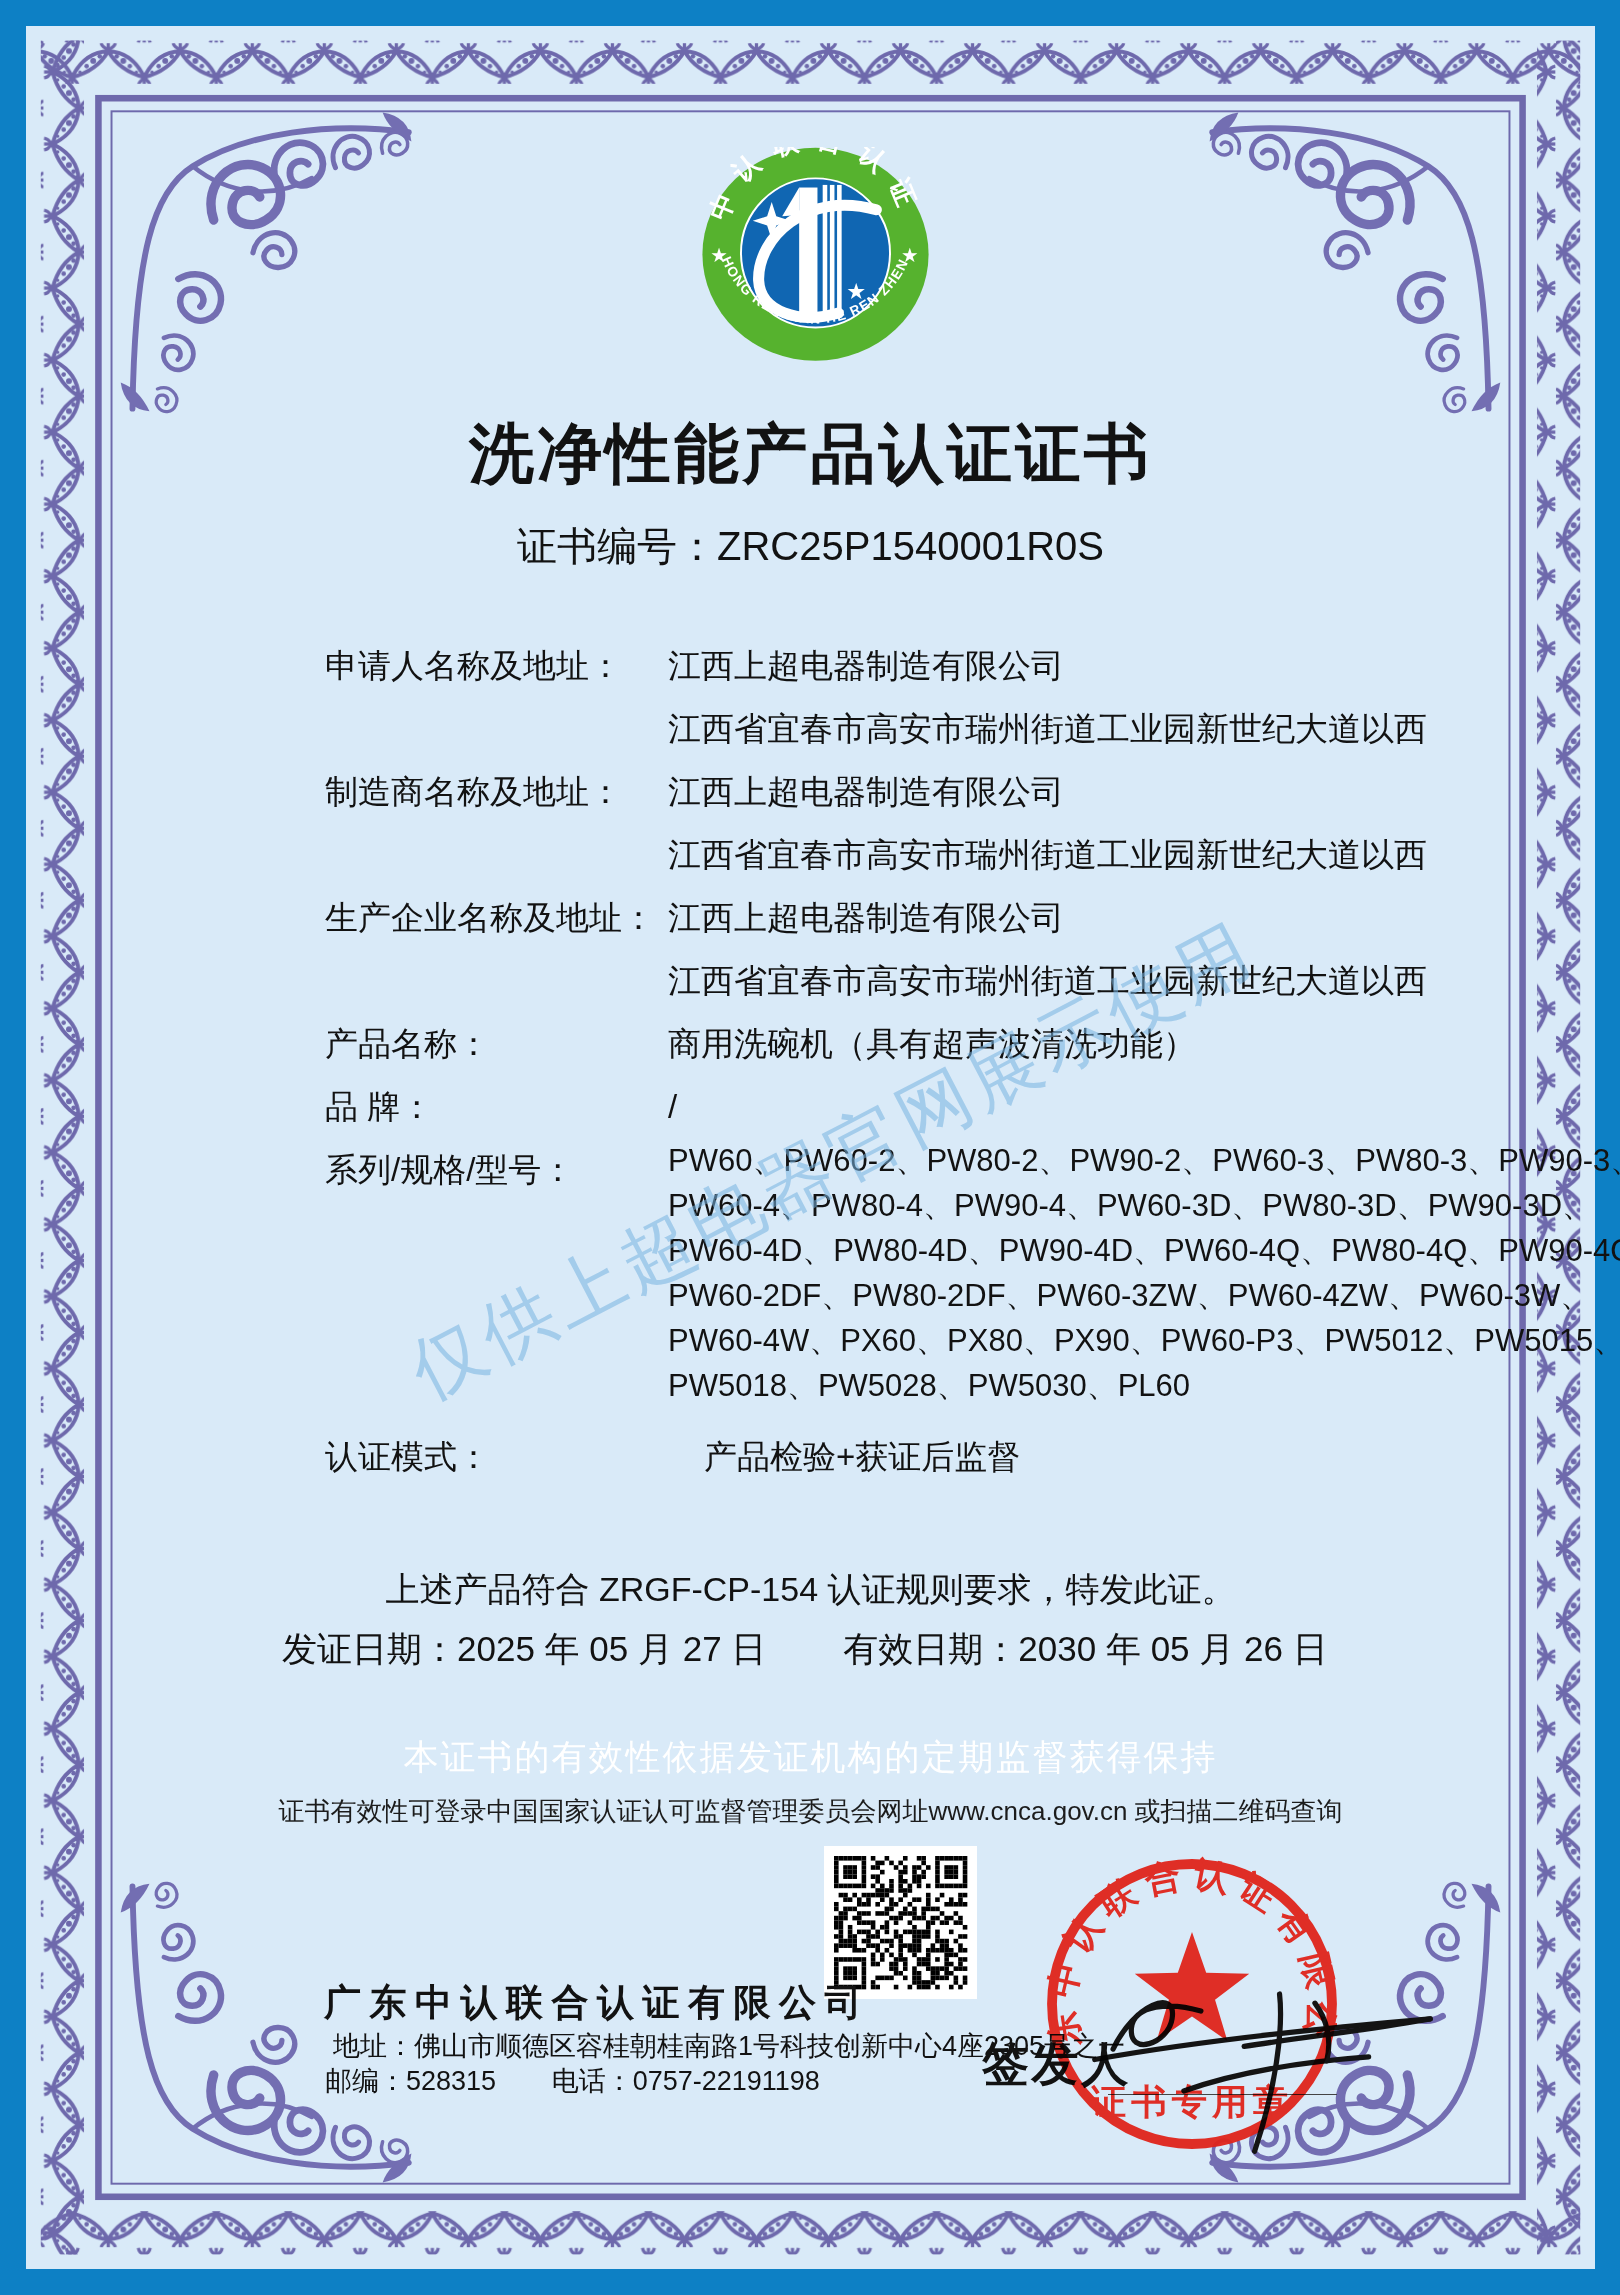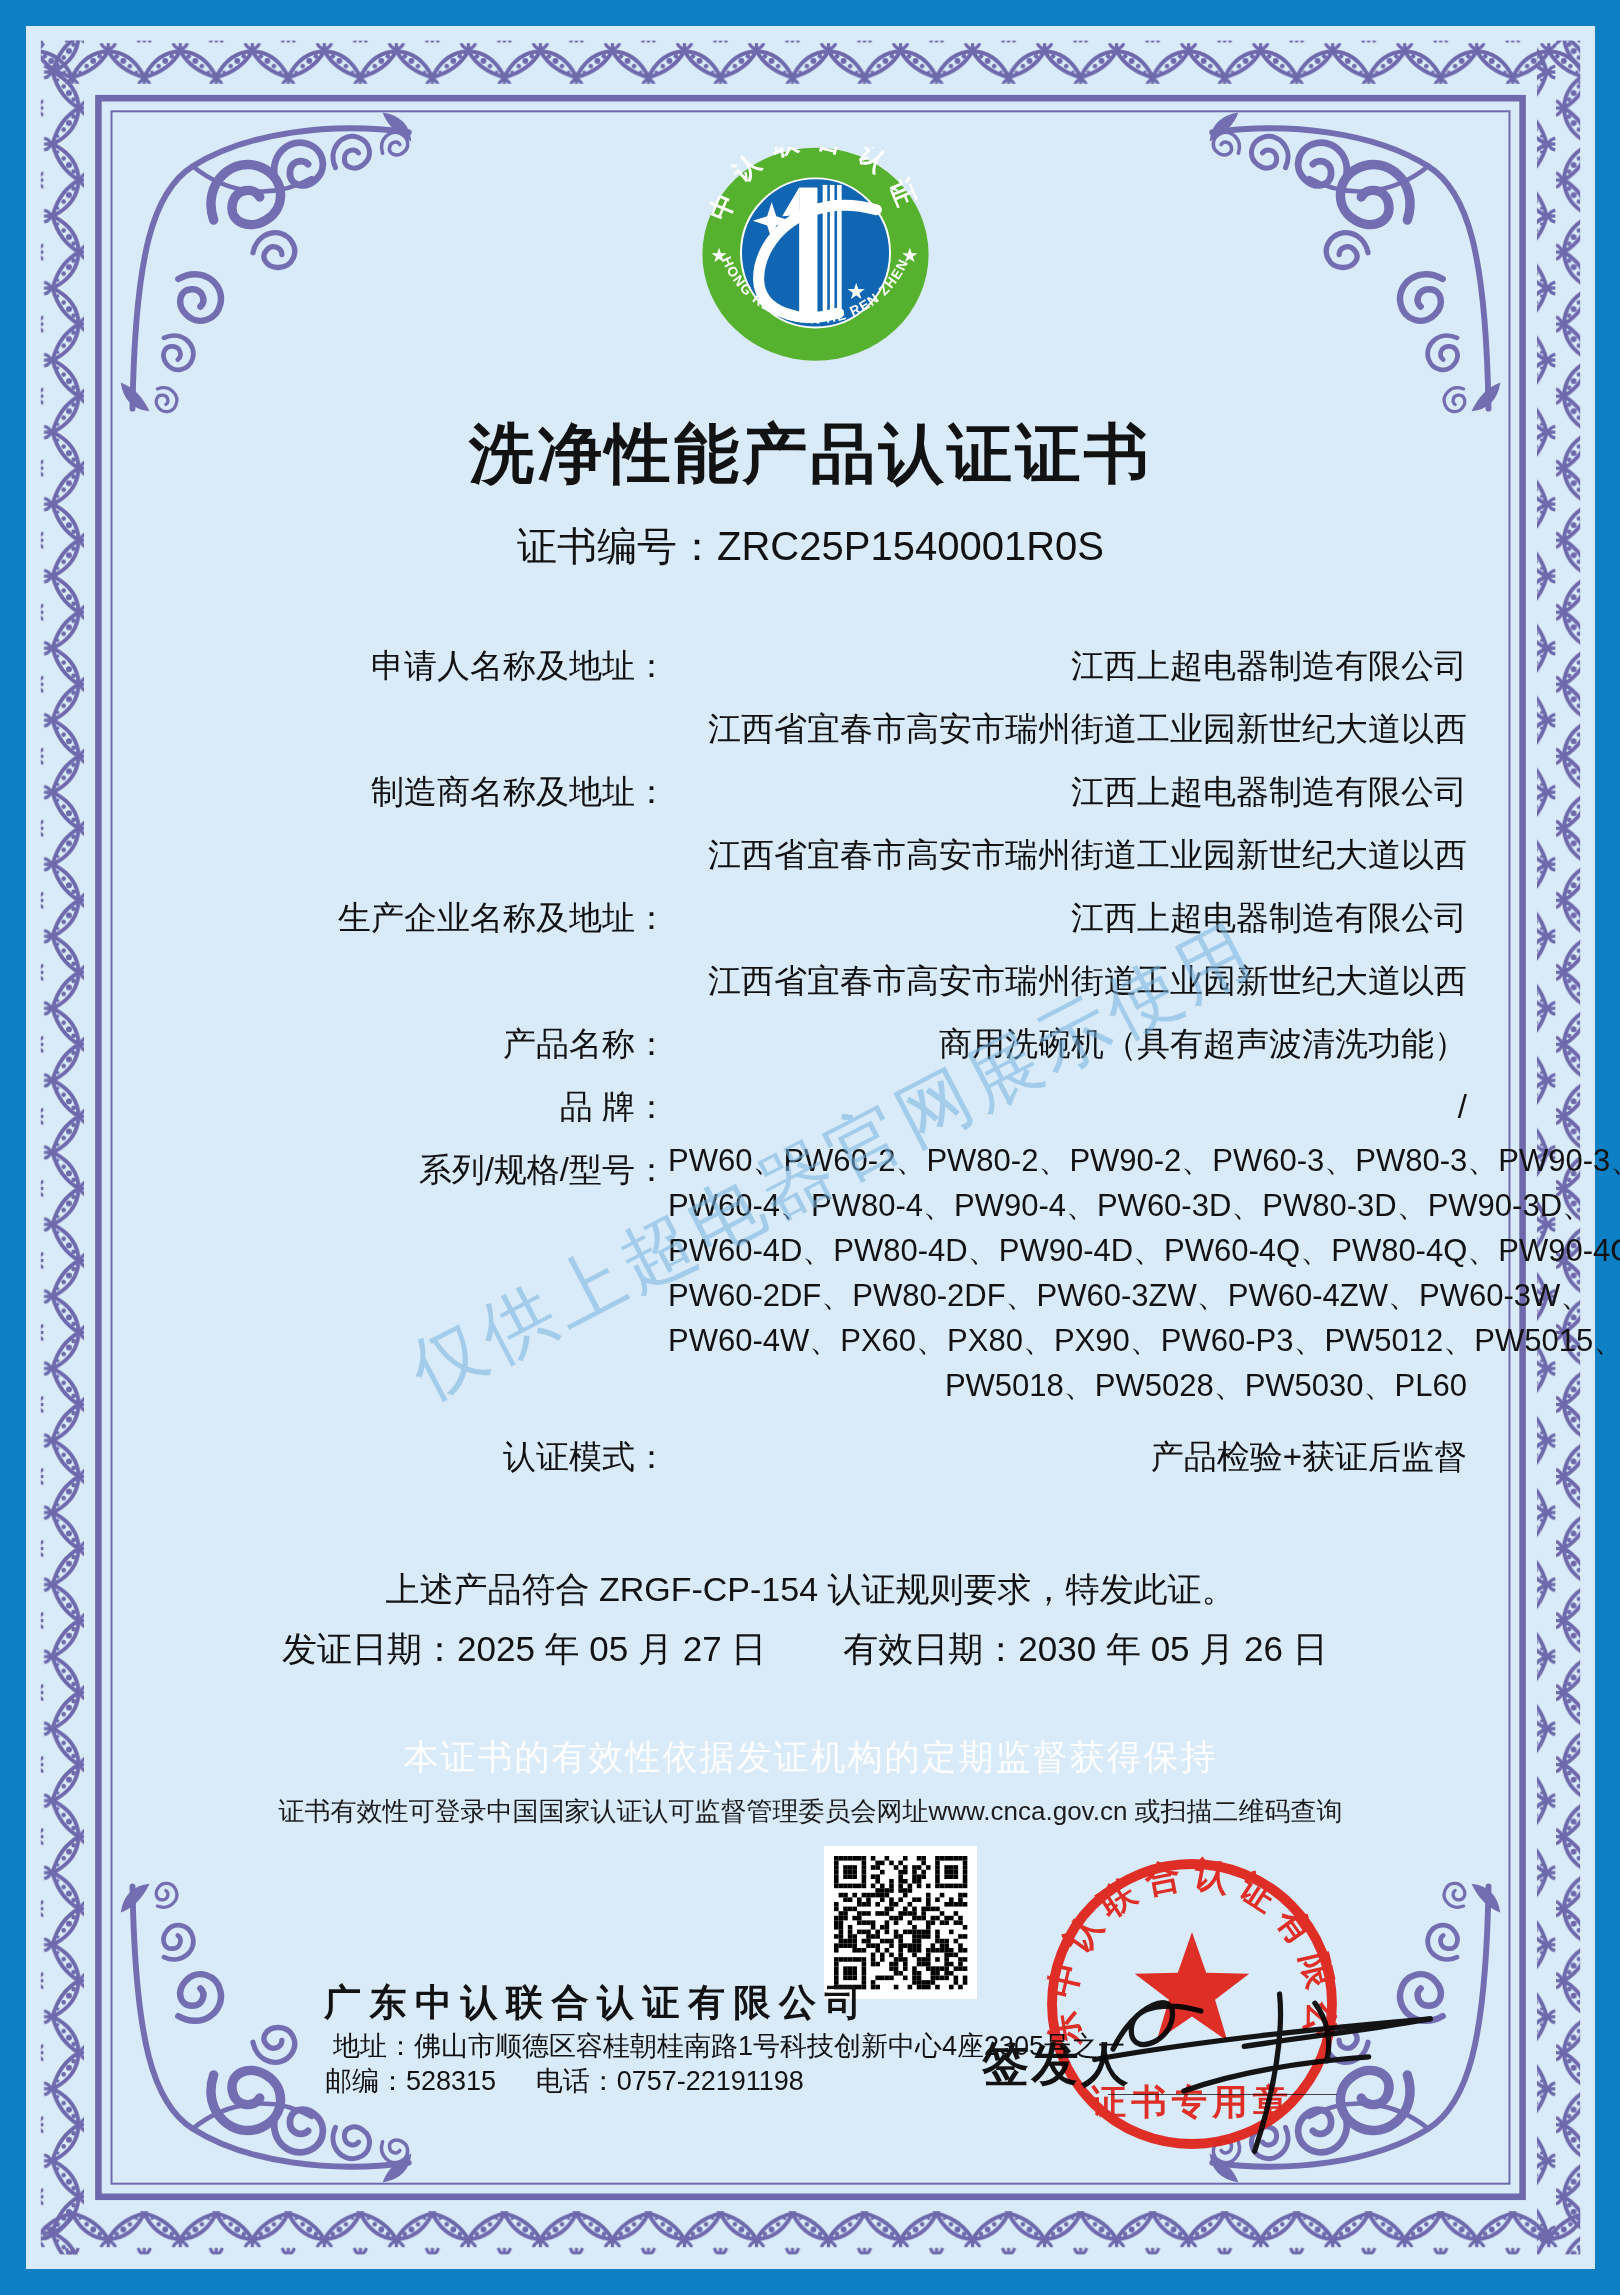--- a/index.html
+++ b/index.html
@@ -11,40 +11,40 @@
         font-size:753px;line-height:1;pointer-events:none;}
   .wm-zrc span:nth-child(1){left:255px;color:rgba(255,255,255,0.60);}
   .wm-zrc span:nth-child(2){left:658px;color:rgba(150,193,226,0.50);}
   .wm-zrc span:nth-child(3){left:956px;color:rgba(150,193,226,0.42);}
   svg.decor{position:absolute;left:0;top:0;z-index:3;}
   .content{position:absolute;inset:0;z-index:4;}
   .logo{position:absolute;left:701px;top:147px;}
   .title{position:absolute;left:0;top:410px;width:100%;text-align:center;
          font-size:65px;font-weight:bold;letter-spacing:3.3px;}
   .certno{position:absolute;left:0;top:519px;width:100%;text-align:center;font-size:40px;}
-  #fields{position:absolute;left:325px;top:634px;right:154px;font-size:33px;text-align:right;}
+  #fields{position:absolute;left:325px;top:634px;right:154px;font-size:33px;}
   .frow{display:flex;align-items:flex-start;}
   .flabel{width:343px;flex:none;line-height:63px;white-space:nowrap;}
   .fvalue{flex:1;min-width:0;}
   .vline{height:63px;line-height:63px;white-space:nowrap;}
   .frow.models .vline{height:45px;line-height:45px;font-size:31px;}
   .frow.gap-top{margin-top:17px;gap:36px;}
   .statement{position:absolute;left:0;top:1567px;width:100%;text-align:center;font-size:34px;}
   .dates{position:absolute;left:282px;top:1626px;font-size:35px;display:flex;gap:77px;white-space:nowrap;}
   .note1{position:absolute;left:0;top:1734px;width:100%;text-align:center;
          font-family:"DejaVu Serif",serif;font-size:35px;letter-spacing:2px;color:#ffffff;}
   .note2{position:absolute;left:0;top:1794px;width:100%;text-align:center;
          font-family:Liberation Sans, sans-serif;font-size:26px;color:#1c1c1c;}
   .qr{position:absolute;left:824px;top:1846px;width:153px;height:153px;background:#fff;
       padding:9.8px;box-sizing:border-box;}
   #qr-svg{display:block;width:134px;height:134px;}
   .company{position:absolute;left:324px;top:1978px;font-size:37px;font-weight:bold;letter-spacing:8.5px;white-space:nowrap;}
   .addr{position:absolute;left:325px;top:2028px;font-size:27px;white-space:nowrap;margin-left:8px;}
   .postal{position:absolute;left:325px;top:2063px;font-size:27px;white-space:nowrap;}
-  .postal .phone-label{margin-left:32px;}
+  .postal .phone-label{margin-left:48px;}
   .signer{position:absolute;left:982px;top:2033px;font-size:47px;font-weight:bold;letter-spacing:2.6px;z-index:6;}
   .sig-line{position:absolute;left:1108px;top:2094px;width:229px;height:1.3px;background:#444;z-index:5;}
   .seal{position:absolute;left:1035px;top:1847px;z-index:6;mix-blend-mode:multiply;opacity:0.95;}
   .signature{position:absolute;left:1079px;top:1931px;z-index:7;mix-blend-mode:multiply;}
   .wm-diag{position:absolute;left:417px;top:1329px;z-index:8;font-size:73px;letter-spacing:5.2px;
            color:rgba(118,178,224,0.55);transform:rotate(-27.5deg);transform-origin:0 50%;
            white-space:nowrap;pointer-events:none;}
 </style>
 </head>
 <body>

